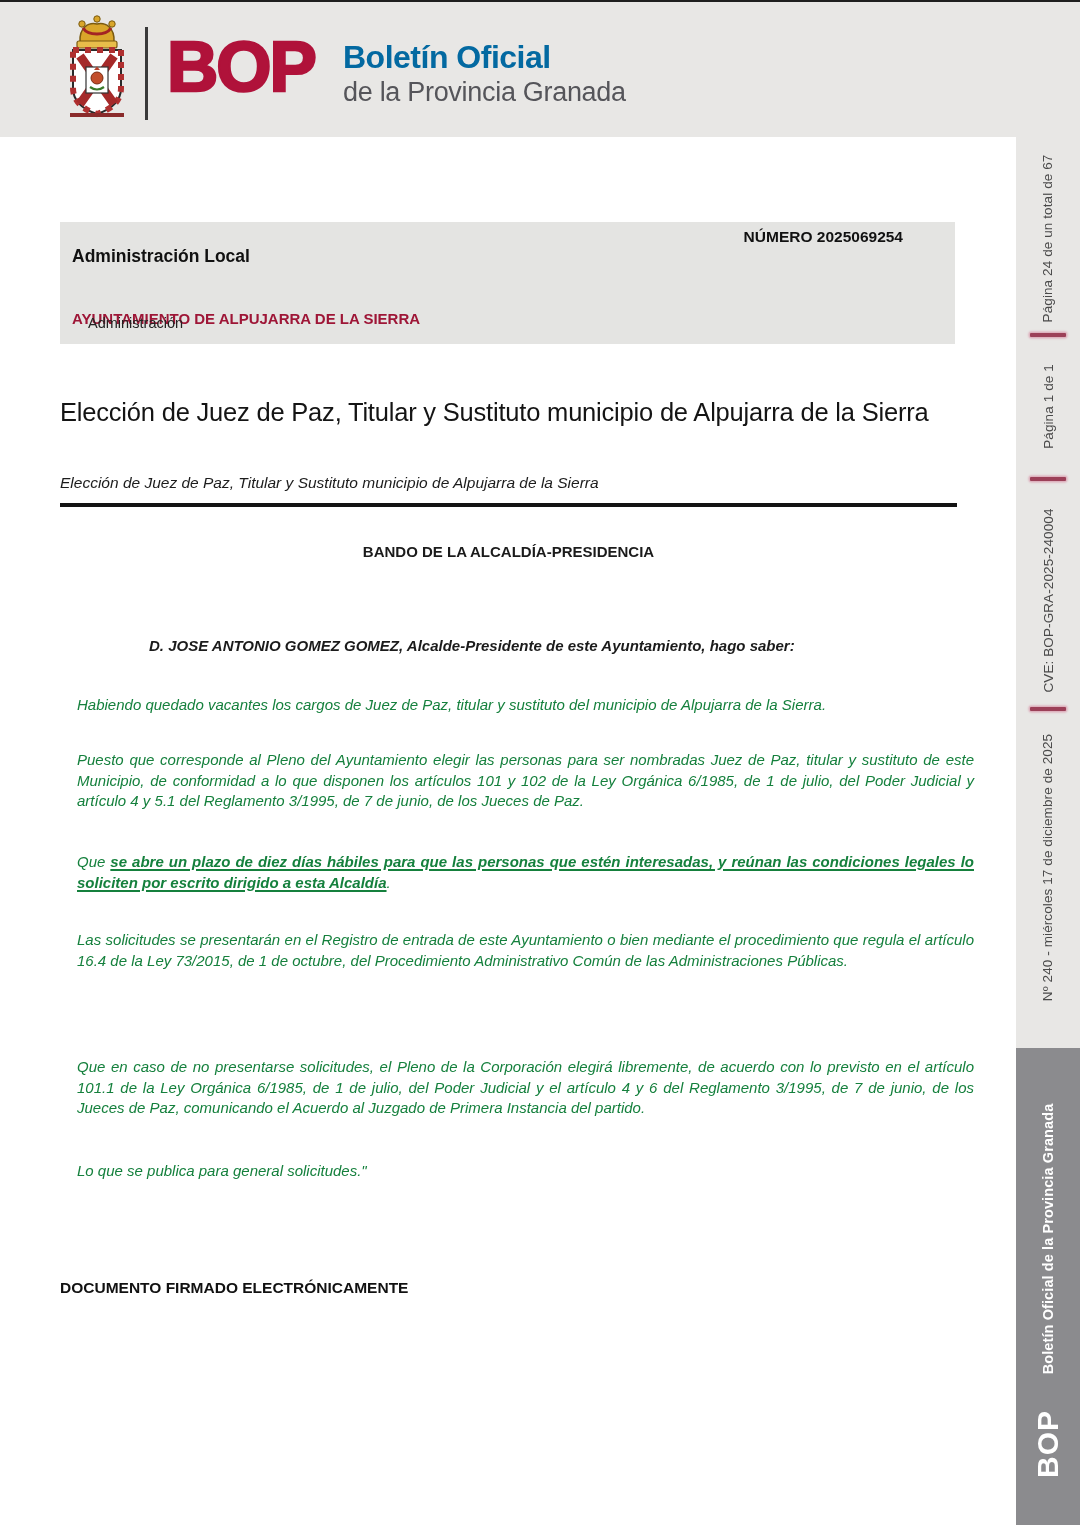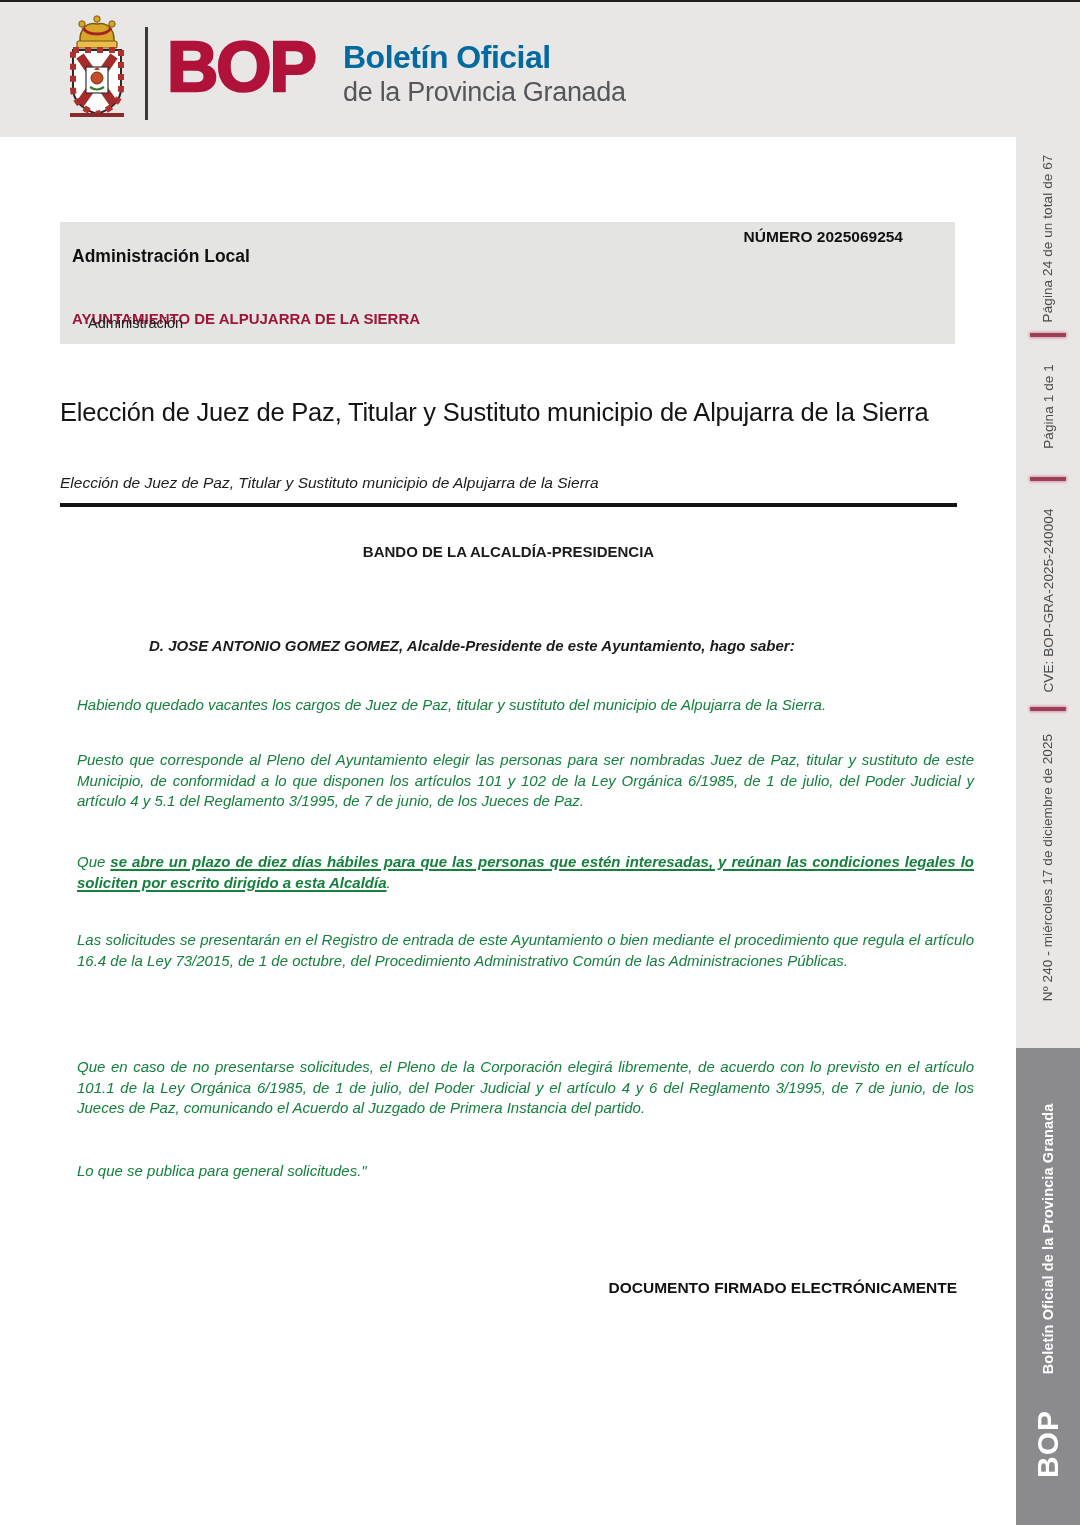--- a/index.html
+++ b/index.html
@@ -59,21 +59,21 @@
     font-weight:bold;font-style:italic;font-size:15px;}
   .para{position:absolute;left:76px;width:897px;margin:1px;font-style:italic;font-size:15px;
     line-height:20.5px;text-align:justify;color:#15803d;}
   .p1{top:694px;}
   .p2{top:749px;}
   .p3{top:851px;}
   .p4{top:929px;}
   .p5{top:1056px;}
   .p6{top:1160px;text-align:left;}
   .emph{font-weight:bold;text-decoration:underline;text-decoration-thickness:1.5px;text-underline-offset:2px;}
-  .signed{position:absolute;left:60px;top:1279px;width:897px;text-align:right;
+  .signed{position:absolute;left:60px;top:1279px;width:897px;text-align:left;
     font-weight:bold;font-size:15.5px;color:#111;}
 </style>
 </head>
 <body>
 
 <div class="top-edge"></div>
 
 <header class="masthead">
   <div class="emblem">
     <svg viewBox="0 0 74 110" width="74" height="110" aria-hidden="true">

